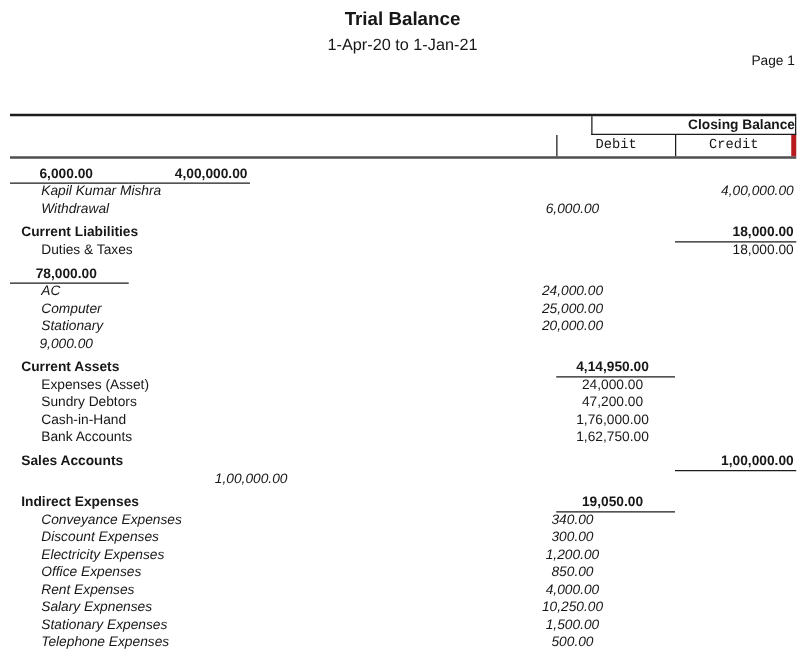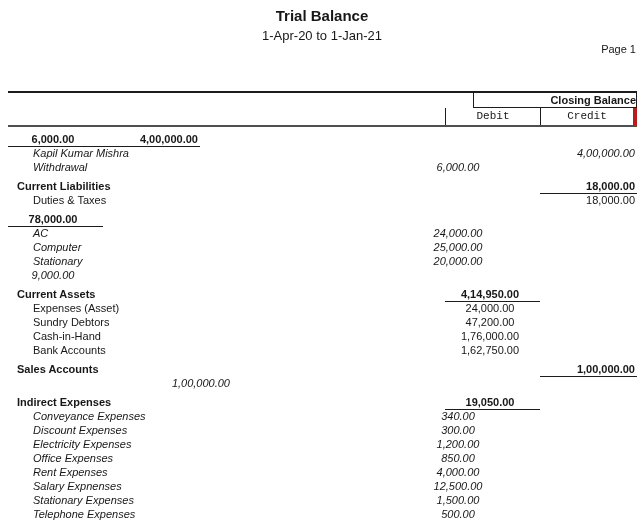--- a/index.html
+++ b/index.html
@@ -226,21 +226,21 @@
   </div>
 
   <div class="row ledger">
     <div class="cell label">Rent Expenses</div>
     <div class="cell debit">4,000.00</div>
     <div class="cell credit"></div>
   </div>
 
   <div class="row ledger">
     <div class="cell label">Salary Expnenses</div>
-    <div class="cell debit">12,500.00</div>
+    <div class="cell debit">10,250.00</div>
     <div class="cell credit"></div>
   </div>
 
   <div class="row ledger">
     <div class="cell label">Stationary Expenses</div>
     <div class="cell debit">1,500.00</div>
     <div class="cell credit"></div>
   </div>
 
   <div class="row ledger">

